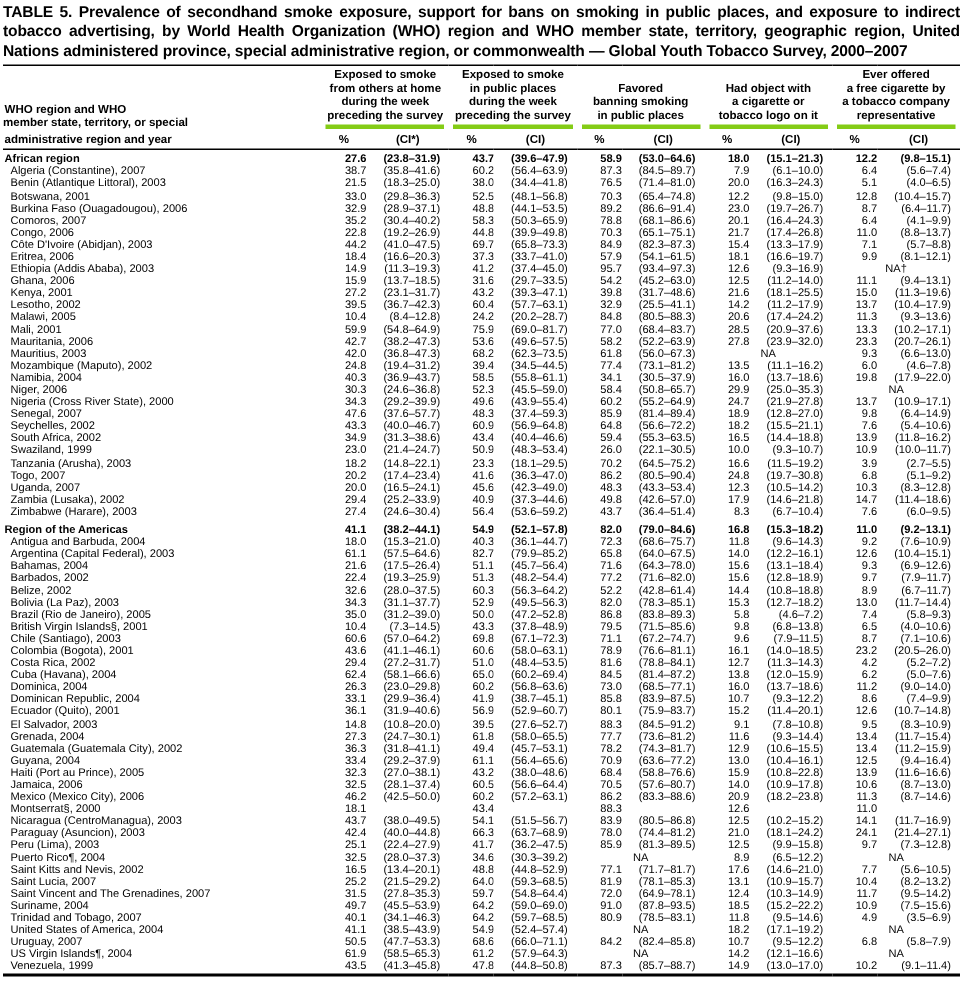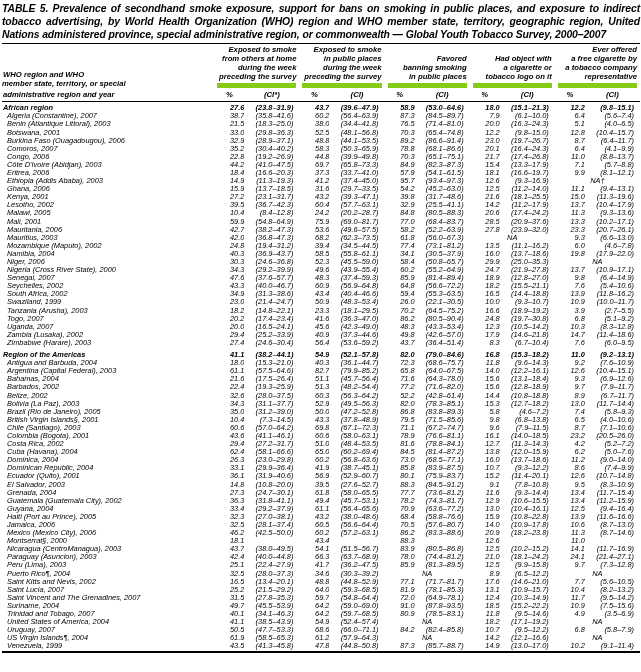--- a/index.html
+++ b/index.html
@@ -1,39 +1,39 @@
 <!DOCTYPE html>
 <html><head>
 <meta charset="utf-8">
 <style>
   * { margin:0; padding:0; box-sizing:border-box; }
   html,body { background:#fff; }
   body {
     width:641px; height:672px; overflow:hidden;
     font-family:"Liberation Sans", sans-serif; color:#000;
   }
-  .page { padding:3px 1px 0 2px;font-style:italic; }
+  .page { padding:3px 1px 0 2px; }
   .title {
     font-weight:bold; font-size:10.4px; line-height:12.8px;
     text-align:justify; letter-spacing:-0.1px; padding-bottom:2px;
   }
   table.tbl {
     width:638px; border-collapse:collapse; table-layout:fixed;
     border-top:1.6px solid #000; border-bottom:2.6px solid #000;
   }
   col.c-name { width:212px; }
   col.c-pct  { width:30px; }
   col.c-ci   { width:55px; }
   thead th { font-weight:bold; font-size:7.7px; vertical-align:bottom; padding:0; }
   th.stub { text-align:left; vertical-align:bottom; }
   .stub-txt { white-space:pre-line; line-height:9.2px; padding-left:1px; }
   th.grp { padding:2px 3px 0 3px; }
   .grp-inner {
-    display:block; text-align:right; white-space:pre-line;
-    line-height:8.9px; border-bottom:5px solid #84cc16; padding-bottom:1px;
+    display:block; text-align:center; white-space:pre-line;
+    line-height:8.9px; border-bottom:3px solid #84cc16; padding-bottom:1px;
   }
   tr.h2 th { border-bottom:1.7px solid #000; padding:2px 0 2px 0;margin-left:11px; }
   tr.h2 th.pct-h { text-align:center; }
   tr.h2 th.ci-h  { text-align:center; }
   tbody td {
     font-size:7.4px; line-height:8.1px; vertical-align:top;
     padding:0; white-space:nowrap; overflow:hidden;
   }
   tbody tr:first-child td { padding-top:2px; }
   td.name { text-align:left; padding-left:1px; }
@@ -440,21 +440,21 @@
         </tr>
         <tr class="country">
           <td class="name">Tanzania (Arusha), 2003</td>
           <td class="pct">18.2</td>
           <td class="ci">(14.8–22.1)</td>
           <td class="pct">23.3</td>
           <td class="ci">(18.1–29.5)</td>
           <td class="pct">70.2</td>
           <td class="ci">(64.5–75.2)</td>
           <td class="pct">16.6</td>
-          <td class="ci">(18.9–19.2)</td>
+          <td class="ci">(11.5–19.2)</td>
           <td class="pct">3.9</td>
           <td class="ci">(2.7–5.5)</td>
         </tr>
         <tr class="country">
           <td class="name">Togo, 2007</td>
           <td class="pct">20.2</td>
           <td class="ci">(17.4–23.4)</td>
           <td class="pct">41.6</td>
           <td class="ci">(36.3–47.0)</td>
           <td class="pct">86.2</td>

